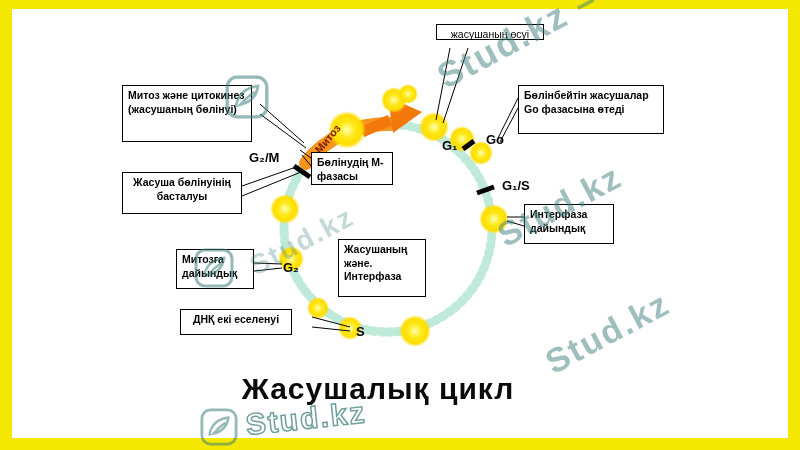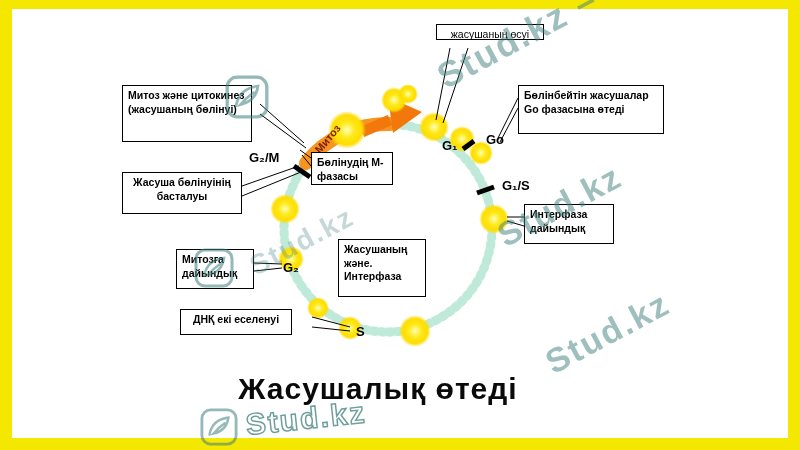--- a/index.html
+++ b/index.html
@@ -129,21 +129,21 @@
 <div class="box" style="left:311px;top:152px;width:82px;height:33px;">Бөлінудің М-фазасы</div>
 
 <div class="box" style="left:524px;top:204px;width:90px;height:40px;">Интерфаза дайындық</div>
 
 <div class="box" style="left:176px;top:249px;width:78px;height:40px;">Митозға дайындық</div>
 
 <div class="box" style="left:338px;top:239px;width:88px;height:58px;">Жасушаның және. Интерфаза</div>
 
 <div class="box" style="left:180px;top:309px;width:112px;height:26px;text-align:center;">ДНҚ екі еселенуі</div>
 
-<div class="title">Жасушалық өтеді</div>
+<div class="title">Жасушалық цикл</div>
 
 <div class="layer">
   <div class="wm" style="left:440px;top:58px;font-size:36px;">Stud.kz – Stud.</div>
   <div class="wm" style="left:500px;top:218px;font-size:34px;">Stud.kz</div>
   <div class="wm" style="left:548px;top:345px;font-size:34px;">Stud.kz</div>
   <div class="wm" style="left:252px;top:252px;font-size:28px;color:rgba(61,127,124,0.30);">Stud.kz</div>
 
   <svg class="logo" style="left:225px;top:75px;" width="44" height="44">
       <use href="#wmlogo"></use>
     </svg>

